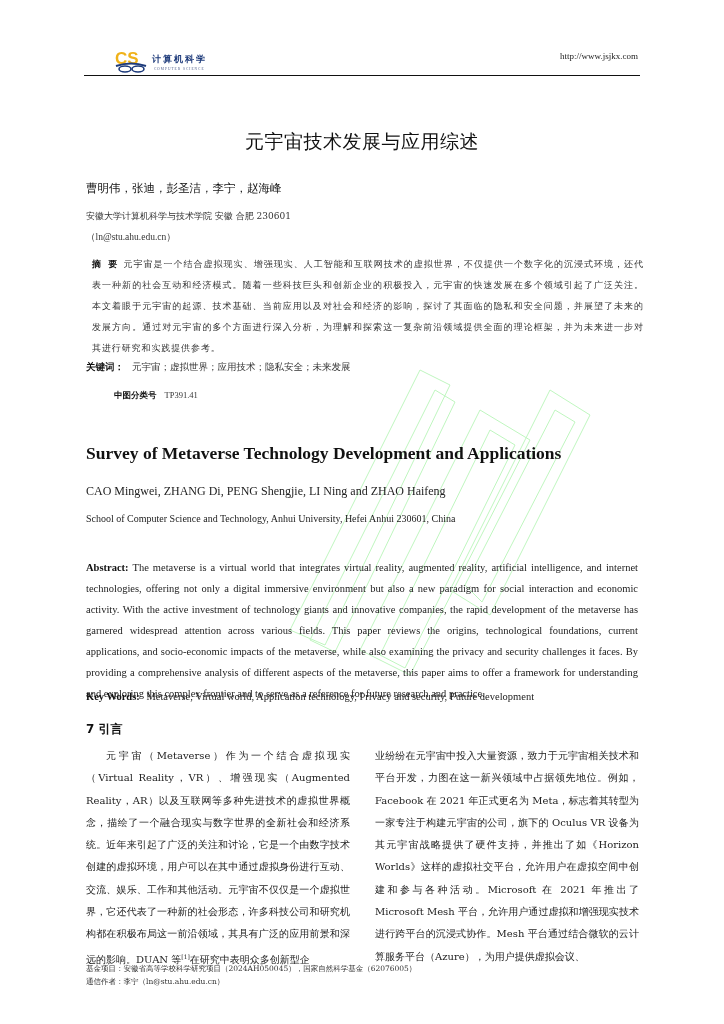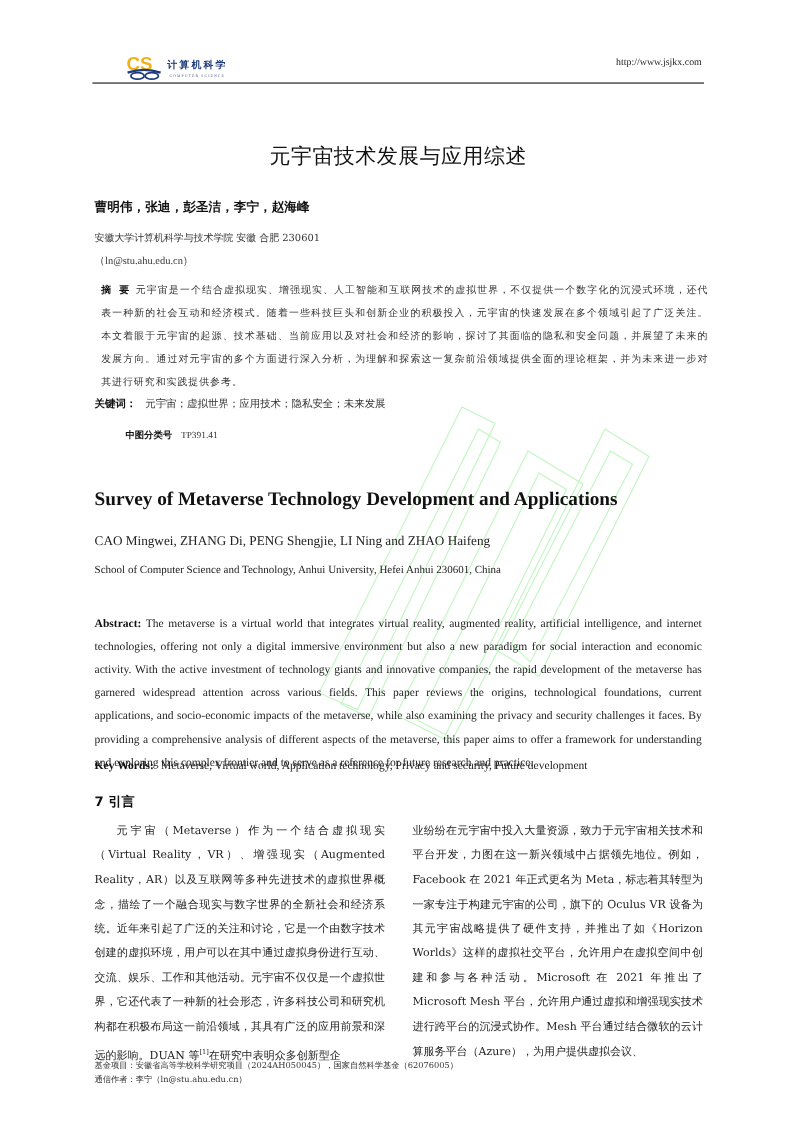--- a/index.html
+++ b/index.html
@@ -7,21 +7,21 @@
     .abs { position:absolute; }
     
     .logo { left:84px; top:48px; width:100px; height:28px;margin-left:30px; }
     .logo-cs { position:absolute; left:0; top:0; width:34px; height:26px; }
     .logo-cn { position:absolute; left:38px; top:5px; font-family:"DejaVu Serif", serif; font-size:9px; color:#1d3a7a; letter-spacing:2px; font-weight:bold; }
     .logo-en { position:absolute; left:40px; top:19px; font-size:3.5px; color:#4a5a8a; letter-spacing:1px; }
     .url { right:86px; top:51px; font-size:9px; color:#222;text-align:right; }
     .header-rule { left:84px; top:75px; width:556px; height:1.2px; background:#111; }
     
     .cn-title { left:0; width:724px; top:129px; text-align:center; font-family:"DejaVu Sans", sans-serif; font-size:19px; color:#111; letter-spacing:0.5px; }
-    .cn-authors { left:86px; top:181px; font-family:"DejaVu Sans", sans-serif; font-weight:bold; font-size:11.5px; }
+    .cn-authors { left:86px; top:181px; font-family:"DejaVu Sans", sans-serif; font-weight:normal; font-size:11.5px; }
     .cn-affil { left:86px; top:210px; font-family:"DejaVu Serif", serif; font-size:9px; color:#333; }
     .cn-email { left:86px; top:231px; font-size:9.5px; color:#333; }
     .cn-abstract { left:92px; top:254px; width:552px; font-family:"DejaVu Serif", serif; font-size:9px; line-height:21px; color:#333; text-align:justify; letter-spacing:0.9px; }
     .cn-abstract b { font-family:"DejaVu Sans", sans-serif; color:#111; letter-spacing:2px; margin-right:4px; }
     .cn-kw { left:86px; top:361px; font-size:9.5px; color:#333; font-family:"DejaVu Serif", serif; }
     .cn-kw b { font-family:Liberation Sans, sans-serif; color:#111; margin-right:8px; }
     .clc { left:86px; top:390px; font-size:8.5px; color:#333; }
     .clc b { font-family:"DejaVu Sans", sans-serif; color:#111; margin-right:8px;padding-left:28px; }
     
     .en-title { left:86px; top:443px; font-weight:bold; font-size:17.5px; color:#111; }

